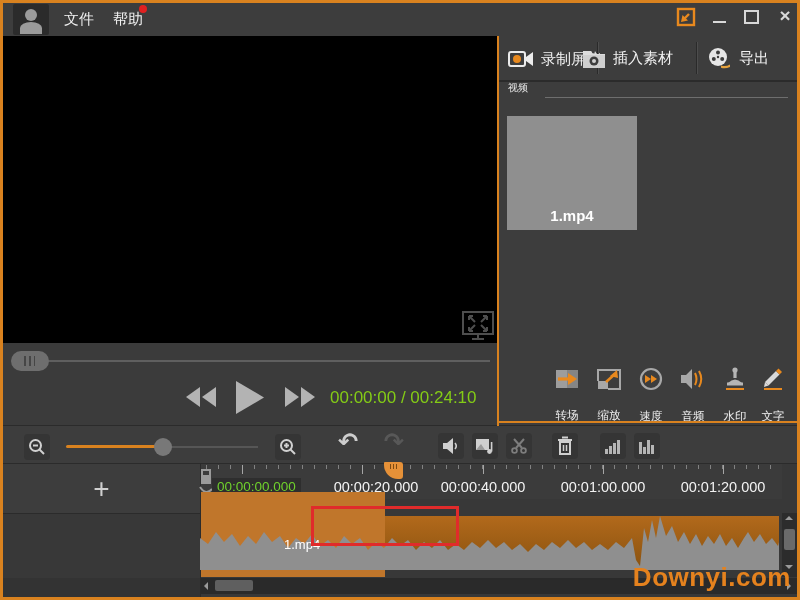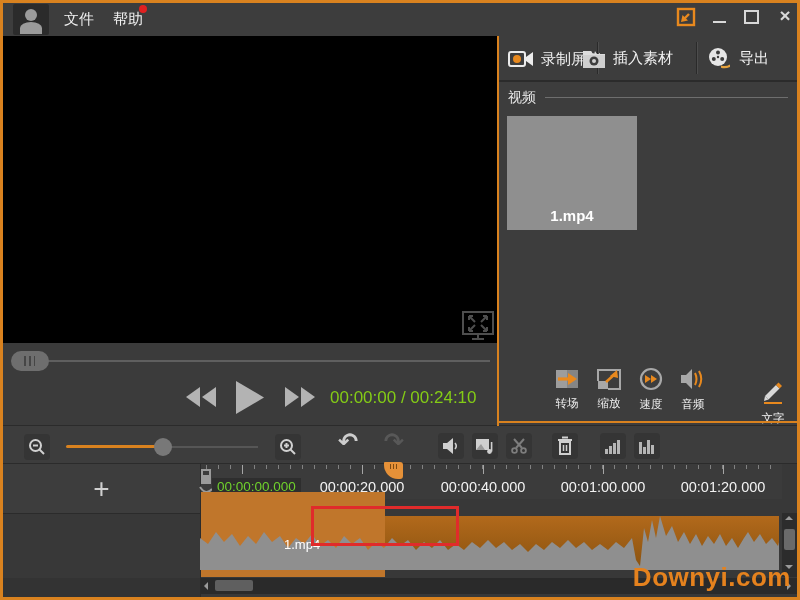--- a/index.html
+++ b/index.html
@@ -25,21 +25,21 @@
   .card{background:#8f8f8f}
   .clipart{background:
       radial-gradient(circle at 32% 30%, #caa27a 0 7%, rgba(0,0,0,0) 8%),
       linear-gradient(115deg, rgba(0,0,0,0) 38%, #5a6570 39% 54%, rgba(0,0,0,0) 55%),
       linear-gradient(245deg, rgba(0,0,0,0) 28%, #30373e 29% 58%, rgba(0,0,0,0) 59%),
       linear-gradient(25deg, #202averige 0, rgba(0,0,0,0) 0),
       linear-gradient(180deg,#4a535c,#23282e)}
   .clipart2{filter:sepia(.45) brightness(.85)}
   
   .tab{width:42px;text-align:center}
-  .tab .tlabel{font-size:11.5px;color:#f0f0f0;margin-top:2px}
+  .tab .tlabel{font-size:11.5px;color:#f0f0f0;margin-top:14px}
   .seltab{border:2px solid #d9821f;background:#3d3d3d;z-index:3;text-align:center}
   
   .btn26{width:26px;height:26px;background:#353535;border-radius:4px;display:flex;align-items:center;justify-content:center}
   .uglyph{font-family:"DejaVu Sans",sans-serif;font-size:24px;font-weight:bold;line-height:24px}
   .bars span{display:inline-block;width:3px;margin-right:1px;background:#b5b5b5;vertical-align:bottom}
   
   .rlabel{width:120px;text-align:center;font-size:14.5px;color:#f2f2f2}
   .curtime{background:#2e2e2e;color:#6fd02c;font-size:13.5px;padding:1px 5px}
   .ticks{background:repeating-linear-gradient(90deg,#828282 0 1px,rgba(0,0,0,0) 1px 12px)}
   .majortick{width:1px;height:9px;background:#a5a5a5}
@@ -149,21 +149,21 @@
         <circle cx="10" cy="5.5" r="2" fill="#3d3d3d"></circle>
         <circle cx="5.8" cy="12" r="2" fill="#3d3d3d"></circle>
         <circle cx="14.2" cy="12" r="2" fill="#3d3d3d"></circle>
         <circle cx="10" cy="10" r="1.2" fill="#3d3d3d"></circle>
         <path d="M13,18.5 q5,1.5 9,-1 l0,2.6 q-5,2 -9,0.6 z" fill="#e6a23c"></path>
       </svg>
     <span class="lbl">导出</span>
   </div>
   <div class="abs hairline" style="left:499px;top:80px;width:298px;height:2px"></div>
 
-  <div class="abs" style="left:508px;top:89px;font-size:14px;color:#e8e8e8">视频</div>
+  <div class="abs" style="left:508px;top:81px;font-size:10px;color:#e8e8e8">视频</div>
   <div class="abs" style="left:545px;top:97px;width:243px;height:1px;background:#6e6e6e"></div>
 
   <div class="abs card" style="left:507px;top:116px;width:130px;height:114px">
     <div class="abs clipart" style="left:10px;top:10px;width:110px;height:75px"></div>
     <div class="abs" style="left:0;top:91px;width:130px;text-align:center;font-size:15px;font-weight:bold;color:#fff">1.mp4</div>
   </div>
 
   <div class="abs" style="left:499px;top:421px;width:298px;height:2px;background:#d9821f;z-index:2"></div>
   <div class="abs tab" style="left:546px;top:368px">
     <svg width="24" height="22">
@@ -192,21 +192,31 @@
     <div class="tlabel">速度</div>
   </div>
   <div class="abs tab" style="left:672px;top:367px">
     <svg width="26" height="24">
         <polygon points="1,8 6,8 12,2 12,22 6,16 1,16" fill="#a8a8a8"></polygon>
         <path d="M15,6 q3,6 0,12" fill="none" stroke="#e8891e" stroke-width="2"></path>
         <path d="M19,4 q4.5,8 0,16" fill="none" stroke="#e8891e" stroke-width="2"></path>
       </svg>
     <div class="tlabel">音频</div>
   </div>
-  <div class="abs tab" style="left:752px;top:380px">
+  <div class="abs tab" style="left:714px;top:366px">
+    <svg width="22" height="25">
+        <circle cx="11" cy="4" r="2.6" fill="#b5b5b5"></circle>
+        <rect x="9.4" y="5" width="3.2" height="7" fill="#b5b5b5"></rect>
+        <path d="M4,17 q7,-7 14,0 z" fill="#b5b5b5"></path>
+        <rect x="3" y="16.5" width="16" height="3" fill="#b5b5b5"></rect>
+        <rect x="2" y="22" width="18" height="2" fill="#e8891e"></rect>
+      </svg>
+    <div class="tlabel">水印</div>
+  </div>
+  <div class="abs tab" style="left:752px;top:366px">
     <svg width="24" height="25">
         <polygon points="4,16 15,5 18.5,8.5 7.5,19.5" fill="#d8d8d8"></polygon>
         <polygon points="15,5 17.5,2.5 21,6 18.5,8.5" fill="#e8891e"></polygon>
         <polygon points="4,16 7.5,19.5 3,21" fill="#d8d8d8"></polygon>
         <rect x="3" y="22" width="18" height="2" fill="#e8891e"></rect>
       </svg>
     <div class="tlabel">文字</div>
   </div>
 
   <div class="abs hairline" style="left:3px;top:425px;width:794px;height:1px"></div>
@@ -291,21 +301,21 @@
   <div class="abs majortick" style="left:603px;top:465px"></div>
   <div class="abs majortick" style="left:723px;top:465px"></div>
   <div class="abs" style="left:199px;top:468px">
     <svg width="16" height="30">
         <rect x="2" y="1" width="10" height="15" fill="#9a9a9a"></rect>
         <rect x="4" y="3" width="6" height="4" fill="#3b3b3b"></rect>
         <path d="M1,19 q6,9 12,2" stroke="#9a9a9a" stroke-width="2" fill="none"></path>
       </svg>
   </div>
   <div class="abs curtime" style="left:212px;top:478px">00:00:00.000</div>
-  <div class="abs rlabel" style="left:302px;top:479px">00:00:20.000</div>
+  <div class="abs rlabel" style="left:316px;top:479px">00:00:20.000</div>
   <div class="abs rlabel" style="left:423px;top:479px">00:00:40.000</div>
   <div class="abs rlabel" style="left:543px;top:479px">00:01:00.000</div>
   <div class="abs rlabel" style="left:663px;top:479px">00:01:20.000</div>
 
   <div class="abs selblock" style="left:201px;top:492px;width:184px;height:85px"></div>
   <div class="abs clipblock" style="left:385px;top:516px;width:394px;height:52px"></div>
   <div class="abs" style="left:200px;top:498px;width:580px;height:79px;z-index:2;pointer-events:none">
     <svg width="580" height="79" viewBox="0 0 580 79">
       <polygon fill="#8f8f8f" points="0,72 0,40 8,46 16,34 24,44 32,36 40,48 48,38 56,46 64,34 72,44 80,38 88,50 96,40 104,46 112,36 120,48 128,42 136,50 144,38 152,46 160,40 168,52 176,44 184,50 192,40 200,48 208,42 216,52 224,44 232,50 240,42 248,52 256,46 264,52 272,44 280,50 288,42 296,50 304,44 312,52 320,46 328,54 336,46 344,52 352,44 360,50 368,42 376,50 384,44 392,52 400,46 408,52 416,44 424,50 432,40 436,62 440,68 444,30 448,44 452,22 456,40 460,18 466,38 472,28 478,44 484,34 490,46 496,36 502,48 508,38 514,46 520,36 526,48 532,40 538,50 544,40 548,34 554,44 560,36 566,46 572,40 578,48 579,44 579,72"></polygon>
     </svg>

